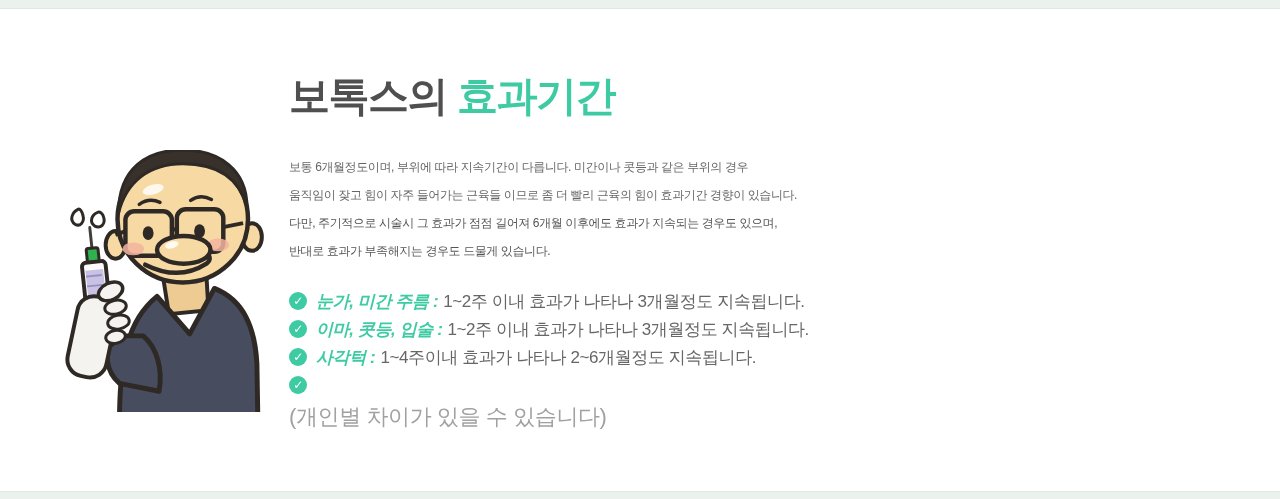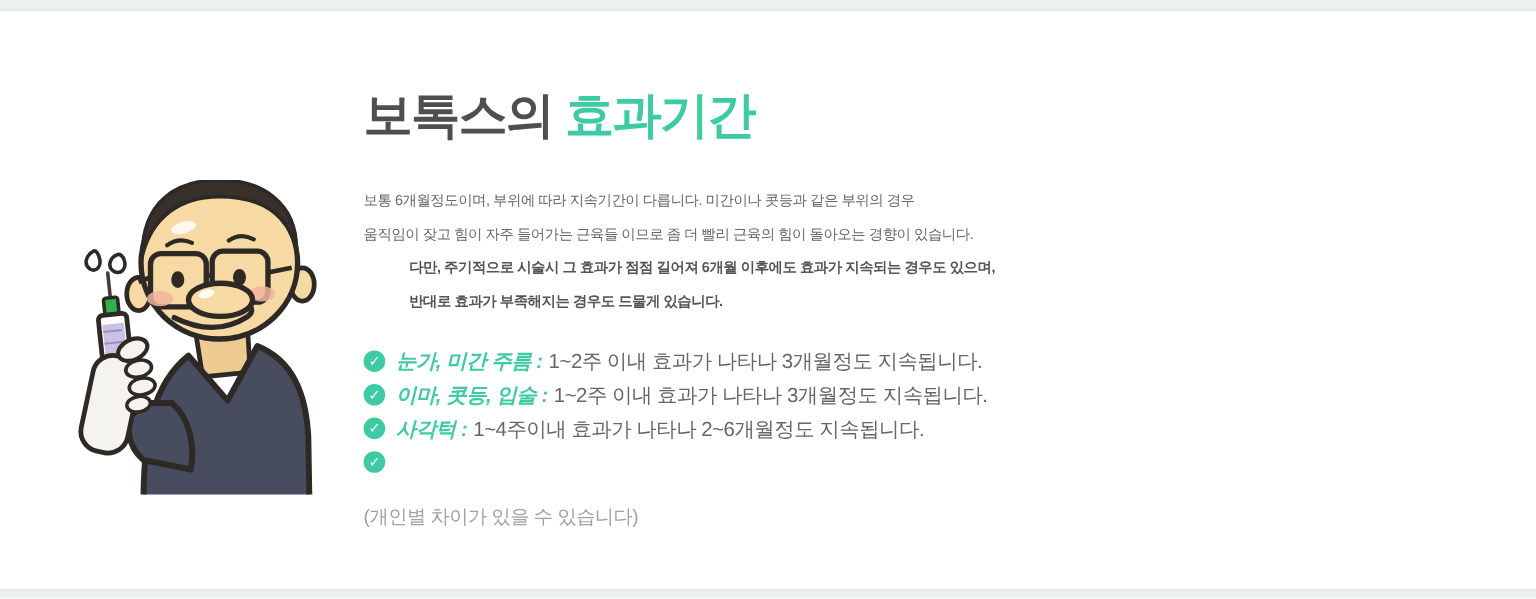--- a/index.html
+++ b/index.html
@@ -7,39 +7,39 @@
     position:relative;width:1280px;height:499px;overflow:hidden;background:#fff;
     font-family:"Liberation Sans","DejaVu Sans",sans-serif;
     -webkit-font-smoothing:antialiased;
   }
   .band{position:absolute;left:0;width:100%;background:var(--band,#ebf2ed);}
   .band.top{top:0;height:8px;border-bottom:1px solid var(--band_border,#e0e8e2);}
   .band.bottom{bottom:0;height:7px;border-top:1px solid var(--band_border,#e0e8e2);}
 
   .illustration{position:absolute;left:57px;top:150px;width:210px;height:262px;}
 
-  .text-col{position:absolute;left:303px;top:74px;width:880px;}
+  .text-col{position:absolute;left:289px;top:74px;width:880px;}
   h1.title{
     margin:0 0 34px 0;font-size:41px;line-height:1.1;font-weight:800;
     letter-spacing:-1.5px;color:var(--title,#4f4f4f);white-space:pre-wrap;
   }
   .title .accent{color:var(--accent,#3ecba4);}
   .intro{font-size:12px;line-height:28px;color:var(--body,#666);letter-spacing:-0.4px;}
   .intro .line{white-space:pre;}
-  .intro .line.em{font-weight:700;color:var(--emphasis,#555);margin-left:38px;}
+  .intro .line.em{font-weight:400;color:var(--emphasis,#555);}
   .checklist{list-style:none;margin:22px 0 0 0;padding:0;font-size:17px;letter-spacing:-0.4px;}
   .checklist li{display:flex;align-items:center;height:28px;}
   .check-badge{
     flex:0 0 auto;width:18px;height:18px;margin-right:9px;border-radius:50%;
     background:var(--accent,#3ecba4);color:#fff;font-size:12px;font-weight:700;
     display:flex;align-items:center;justify-content:center;line-height:1;
   }
   .item-label{color:var(--accent,#3ecba4);font-weight:700;margin-right:5px;white-space:pre;font-style:italic;}
   .item-desc{color:var(--body,#666);white-space:pre;}
-  .note{margin-top:22px;font-size:16px;letter-spacing:-0.4px;color:var(--note,#a1a1a1);}
+  .note{margin-top:3px;font-size:22px;letter-spacing:-0.4px;color:var(--note,#a1a1a1);}
 </style>
 </head>
 <body>
 
 <div class="stage">
 
   <div class="band top"></div>
   <div class="band bottom"></div>
 
   <div class="illustration">
@@ -105,21 +105,21 @@
       <path d="M20,60 C14,63 11,71 17,75 C22,78 27,73 25,66 C24,62 22,59 20,60 Z" fill="#ffffff" stroke="#2e2925" stroke-width="3" stroke-linejoin="round"></path>
       <path d="M40,63 C34,65 31,73 37,77 C43,80 48,75 46,68 C45,64 42,62 40,63 Z" fill="#ffffff" stroke="#2e2925" stroke-width="3" stroke-linejoin="round"></path>
     </svg>
   </div>
 
   <div class="text-col">
     <h1 class="title"><span>보톡스의 </span><span class="accent">효과기간</span></h1>
 
     <div class="intro">
       <div class="line">보통 6개월정도이며, 부위에 따라 지속기간이 다릅니다. 미간이나 콧등과 같은 부위의 경우</div>
-      <div class="line">움직임이 잦고 힘이 자주 들어가는 근육들 이므로 좀 더 빨리 근육의 힘이 돌아오는 경향이 있습니다.</div>
+      <div class="line">움직임이 잦고 힘이 자주 들어가는 근육들 이므로 좀 더 빨리 근육의 힘이 효과기간 경향이 있습니다.</div>
       <div class="line em">다만, 주기적으로 시술시 그 효과가 점점 길어져 6개월 이후에도 효과가 지속되는 경우도 있으며,</div>
       <div class="line em">반대로 효과가 부족해지는 경우도 드물게 있습니다.</div>
     </div>
 
     <ul class="checklist">
       <li>
         <span class="check-badge">✓</span>
         <span class="item-label">눈가, 미간 주름 :</span>
         <span class="item-desc">1~2주 이내 효과가 나타나 3개월정도 지속됩니다.</span>
       </li>

